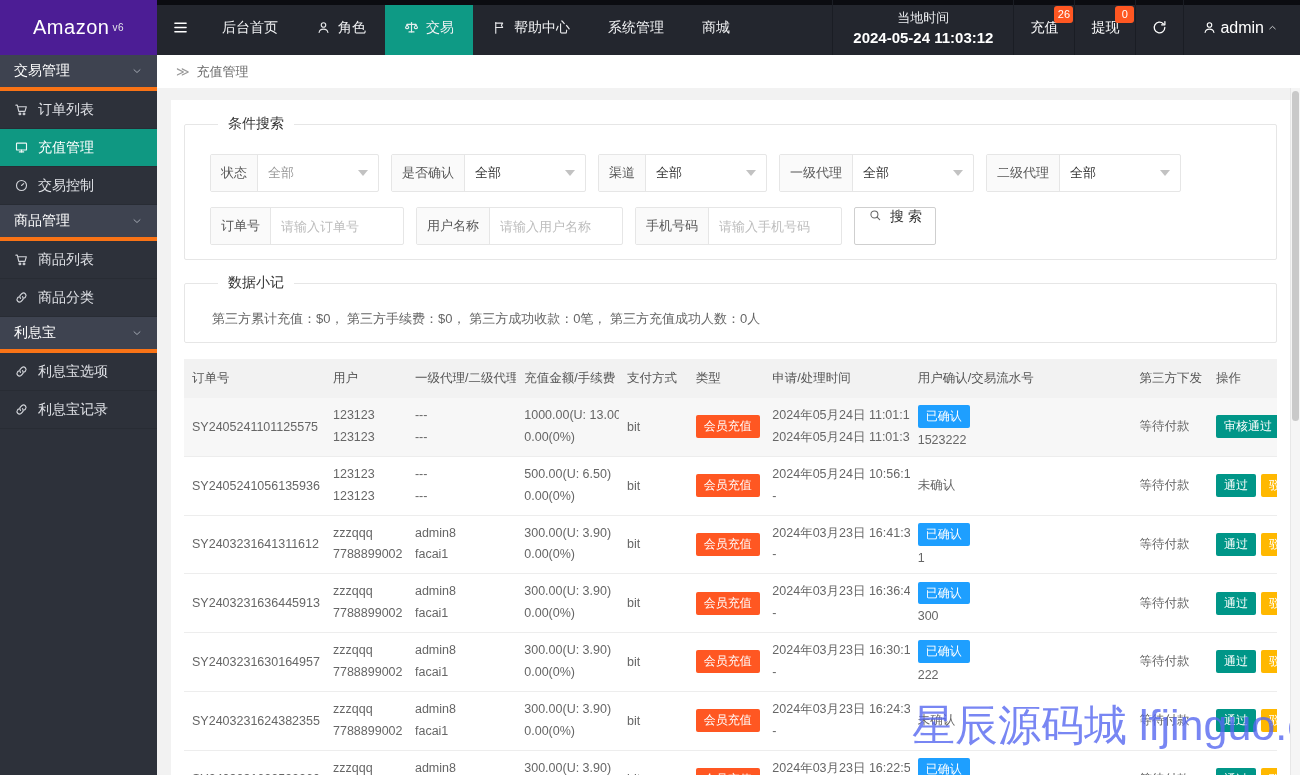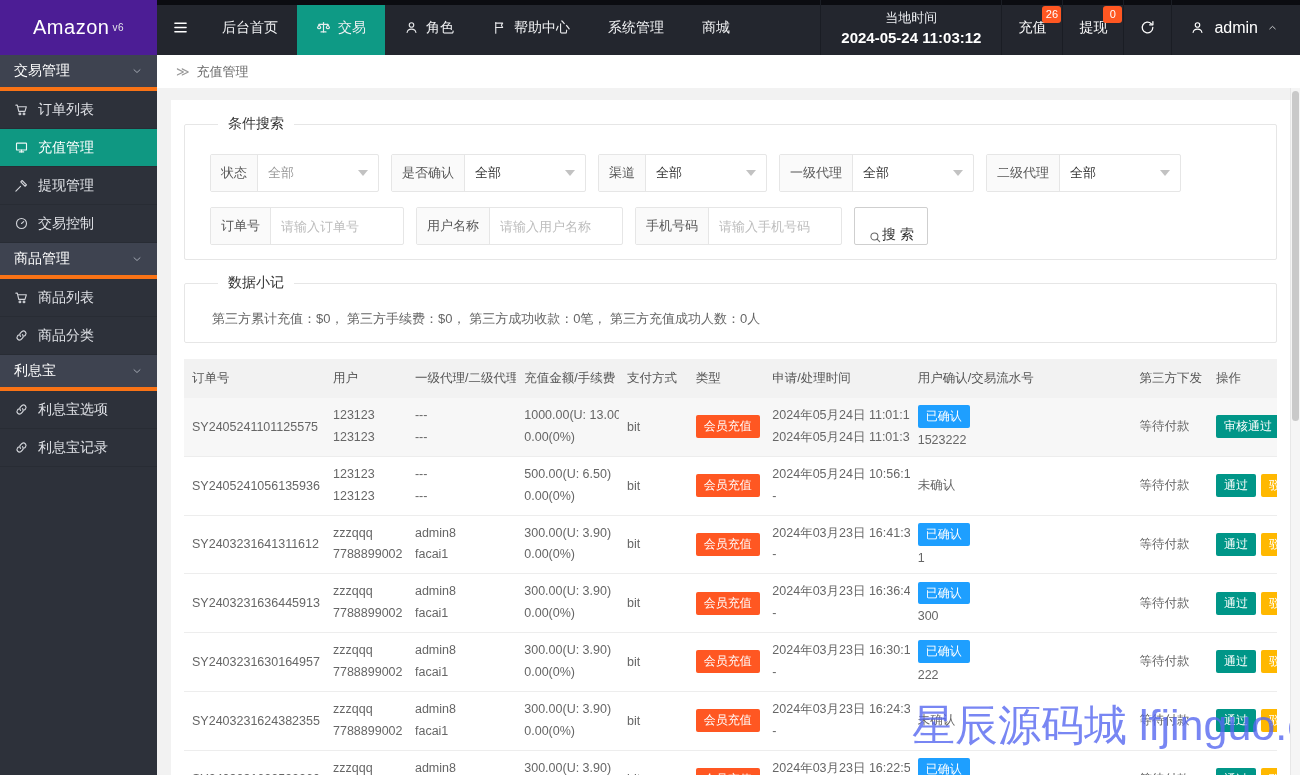--- a/index.html
+++ b/index.html
@@ -24,21 +24,21 @@
   .nav-item.active { background:#0e9a85; }
   .top-right { margin-left:auto; display:flex; align-items:stretch; }
   .tr-sec { display:flex; align-items:center; justify-content:center; color:#fff; border-left:1px solid #1a1d24; padding:0 16px; position:relative; cursor:pointer; }
   .time-block { flex-direction:column; gap:2px; padding:0 20px; cursor:default; }
   .time-label { font-size:13px; color:#eceef1; }
   .time-value { font-size:15px; font-weight:bold; }
   .tr-label { font-size:14px; }
   .count-badge { position:absolute; top:6px; right:1px; min-width:19px; height:17px; border-radius:3px; background:#FF5722; color:#fff; font-size:11px; line-height:17px; text-align:center; padding:0 1px; }
   .refresh-sec { padding:0 15px; }
   .refresh-sec .icon { width:17px; height:17px; }
-  .user-sec { gap:9px; padding:0 22px 0 18px; }
+  .user-sec { gap:3px; padding:0 22px 0 18px; }
   .user-sec .icon { width:15px; height:15px; }
   .user-sec .chev { width:11px; height:11px; opacity:.9; }
 
   
   .sidebar { position:absolute; left:0; top:55px; bottom:0; width:157px; background:#2d313a; z-index:15; }
   .side-group { height:36px; display:flex; align-items:center; justify-content:space-between; padding:0 14px; background:#3e4350; color:#ffffff; font-size:14px; cursor:pointer; border-bottom:4px solid #f97316; }
   .side-group .icon { width:12px; height:12px; color:#aab0ba; }
   .side-item { height:38px; display:flex; align-items:center; gap:9px; padding:0 14px; color:#dfe1e6; font-size:14px; cursor:pointer; background:#2d313a; border-bottom:1px solid #282c34; }
   .side-item .icon { width:15px; height:15px; opacity:.92; }
   .side-item.active { background:#0f9882; color:#fff; }
@@ -54,21 +54,21 @@
   fieldset.fs legend { padding:0 10px; margin-left:8px; font-size:14px; color:#333; }
 
   .f-row { display:flex; gap:12px; margin-top:15px; align-items:center; }
   .fgroup { display:flex; align-items:stretch; height:38px; border:1px solid #e6e6e6; background:#fff; border-radius:2px; }
   .flabel { display:flex; align-items:center; padding:0 10px; background:#fafafa; border-right:1px solid #e6e6e6; color:#575757; font-size:13px; white-space:nowrap; }
   .fvalue { display:flex; align-items:center; justify-content:space-between; gap:10px; padding:0 10px; width:120px; font-size:13px; color:#333; cursor:pointer; }
   .fvalue.muted { color:#999; }
   .arrow-down { width:0; height:0; border-left:5px solid transparent; border-right:5px solid transparent; border-top:6px solid #c2c2c2; }
   .finput { border:0; outline:0; width:132px; padding:0 10px; font-size:13px; color:#333; background:transparent; }
   .finput::placeholder { color:#bdbdbd; }
-  .search-btn { height:38px; display:flex; align-items:flex-end; padding:0 13px; background:#fff; border:1px solid #cfcfcf; border-radius:2px; font-size:14px; color:#333; cursor:pointer; }
+  .search-btn { height:38px; display:flex; align-items:flex-start; gap:8px; padding:0 13px; background:#fff; border:1px solid #cfcfcf; border-radius:2px; font-size:14px; color:#333; cursor:pointer; }
   .search-btn .icon { width:14px; height:14px; color:#666; }
 
   .summary-text { margin-top:12px; font-size:13px; color:#666; padding-left:2px; }
 
   
   table.grid { width:100%; border-collapse:collapse; table-layout:fixed; margin-top:16px; }
   table.grid thead th { background:#f2f2f2; font-size:12.5px; color:#555; font-weight:normal; text-align:left; padding:11px 8px; overflow:hidden; white-space:nowrap; }
   table.grid tbody td { font-size:12.5px; color:#666; padding:7px 8px; border-bottom:1px solid #ededed; vertical-align:middle; overflow:hidden; white-space:nowrap; height:51px; }
   table.grid tbody tr.hl td { background:#f7f7f7; }
   .line { display:block; line-height:1.75; }
@@ -98,44 +98,44 @@
           <path d="M4 6h16"></path>
           <path d="M4 12h16"></path>
           <path d="M4 18h16"></path>
         </svg>
       </span>
   </div>
   <nav style="display:flex;align-items:stretch;" id="topnav">
       <div class="nav-item">
         <span>后台首页</span>
       </div>
+      <div class="nav-item">
+        <span class="icon">
+          <svg viewBox="0 0 24 24" fill="none" stroke="currentColor" stroke-width="1.8" stroke-linecap="round" stroke-linejoin="round">
+            <circle cx="12" cy="8" r="3.6"></circle>
+            <path d="M5 20c.5-3.6 3.4-5.4 7-5.4s6.5 1.8 7 5.4"></path>
+          </svg>
+        </span>
+        <span>角色</span>
+      </div>
       <div class="nav-item active">
         <span class="icon">
           <svg viewBox="0 0 24 24" fill="none" stroke="currentColor" stroke-width="1.8" stroke-linecap="round" stroke-linejoin="round">
             <path d="M12 4v15"></path>
             <path d="M8 19h8"></path>
             <path d="M5 7h14"></path>
             <path d="M5 7l-2.6 5.3a3 3 0 0 0 5.2 0L5 7z"></path>
             <path d="M19 7l-2.6 5.3a3 3 0 0 0 5.2 0L19 7z"></path>
           </svg>
         </span>
         <span>交易</span>
       </div>
       <div class="nav-item">
         <span class="icon">
           <svg viewBox="0 0 24 24" fill="none" stroke="currentColor" stroke-width="1.8" stroke-linecap="round" stroke-linejoin="round">
-            <circle cx="12" cy="8" r="3.6"></circle>
-            <path d="M5 20c.5-3.6 3.4-5.4 7-5.4s6.5 1.8 7 5.4"></path>
-          </svg>
-        </span>
-        <span>角色</span>
-      </div>
-      <div class="nav-item">
-        <span class="icon">
-          <svg viewBox="0 0 24 24" fill="none" stroke="currentColor" stroke-width="1.8" stroke-linecap="round" stroke-linejoin="round">
             <path d="M6 21V4"></path>
             <path d="M6 5h11l-2 3.5 2 3.5H6"></path>
           </svg>
         </span>
         <span>帮助中心</span>
       </div>
       <div class="nav-item">
         <span>系统管理</span>
       </div>
       <div class="nav-item">
@@ -202,29 +202,20 @@
     </div>
     <div class="side-item active">
       <span class="icon">
         <svg viewBox="0 0 24 24" fill="none" stroke="currentColor" stroke-width="1.8" stroke-linecap="round" stroke-linejoin="round">
           <rect x="4" y="5" width="16" height="11" rx="1"></rect>
           <path d="M12 16v3"></path>
           <path d="M8.5 19h7"></path>
         </svg>
       </span>
       <span>充值管理</span>
-    </div>
-    <div class="side-item">
-      <span class="icon">
-        <svg viewBox="0 0 24 24" fill="none" stroke="currentColor" stroke-width="1.8" stroke-linecap="round" stroke-linejoin="round">
-          <path d="M13 4l7 7-2.2 2.2-7-7L13 4z"></path>
-          <path d="M3 21l7.5-7.5"></path>
-        </svg>
-      </span>
-      <span>提现管理</span>
     </div>
     <div class="side-item">
       <span class="icon">
         <svg viewBox="0 0 24 24" fill="none" stroke="currentColor" stroke-width="1.8" stroke-linecap="round" stroke-linejoin="round">
           <circle cx="12" cy="12" r="8"></circle>
           <path d="M12 12l3.5-3"></path>
         </svg>
       </span>
       <span>交易控制</span>
     </div>

